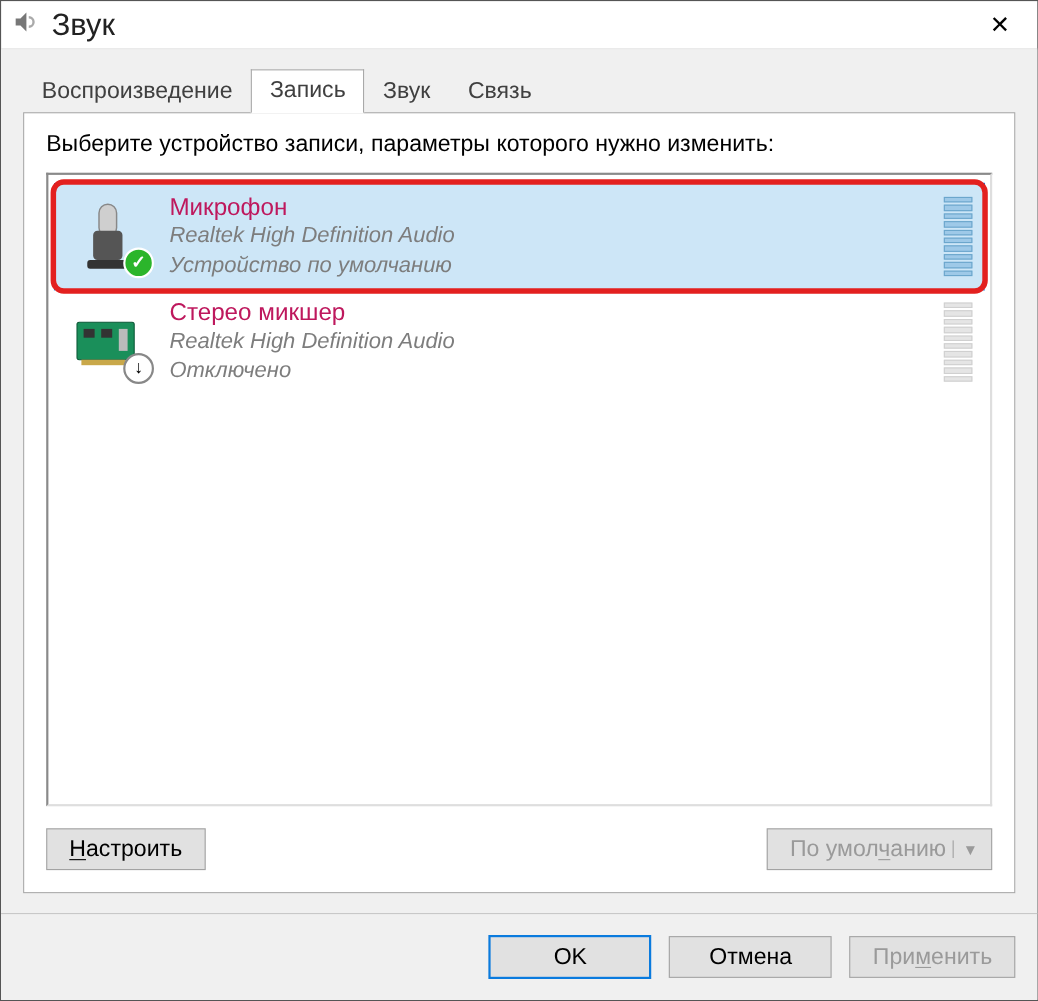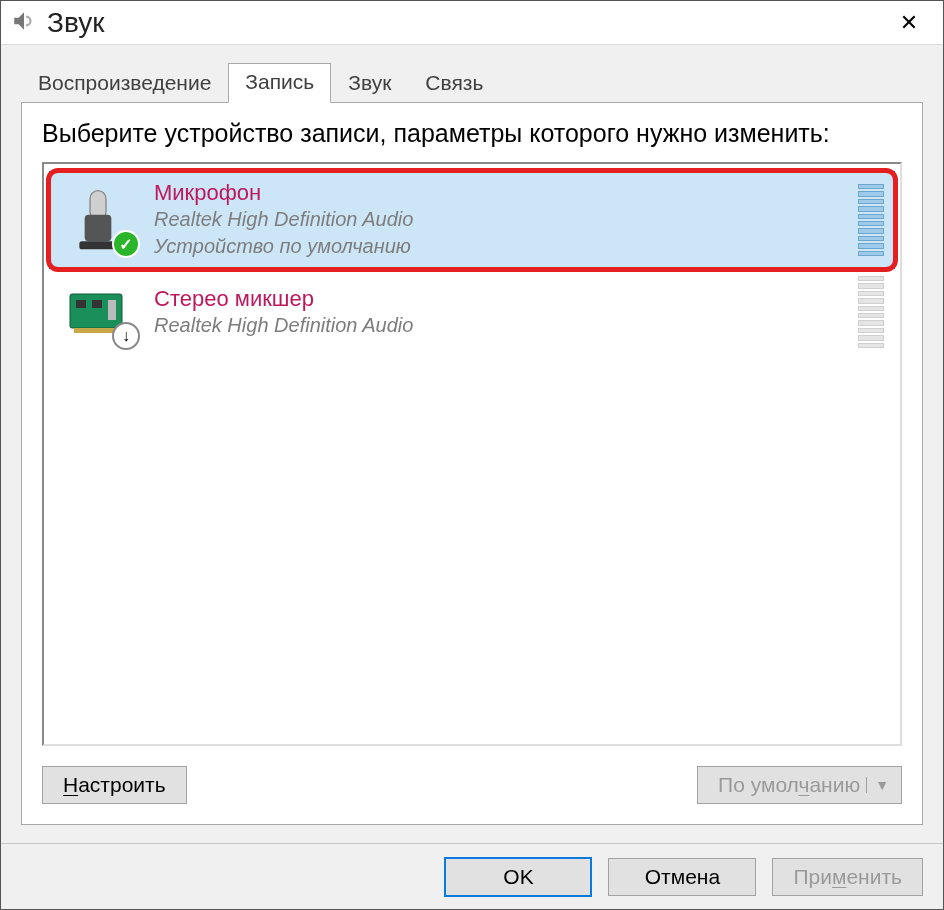--- a/index.html
+++ b/index.html
@@ -65,21 +65,21 @@
   }
   .tab-panel {
     border: 1px solid #a9a9a9;
     background: #fff;
     flex: 1;
     padding: 16px 20px 20px 20px;
     display: flex;
     flex-direction: column;
   }
   .prompt {
-    font-size: 25px;
+    font-size: 21px;
     color: #000;
     margin-bottom: 14px;
   }
   .device-list {
     border: 2px inset #dedede;
     background: #fff;
     flex: 1;
     padding: 8px 6px 6px 6px;
     overflow: hidden;
   }
@@ -140,21 +140,21 @@
   }
   .btn.highlight {
     position: relative;
   }
   .btn.highlight::after {
     content:"";
     position:absolute; inset:-6px;
     border:5px solid #e3201f; border-radius:10px; pointer-events:none;
   }
   .bottom-bar {
-    height: 66px;
+    height: 79px;
     background:#f0f0f0;
     border-top:1px solid #c8c8c8;
     display:flex;
     justify-content:flex-end;
     align-items:center;
     gap:16px;
     padding: 0 20px;
   }
   .bottom-bar .btn { min-width: 148px; background:#e1e1e1;}
   .bottom-bar .btn.primary { border:2px solid #0a7bde; }
@@ -231,20 +231,21 @@
                 <rect x="10" y="12" width="10" height="8" fill="#333"></rect>
                 <rect x="26" y="12" width="10" height="8" fill="#333"></rect>
                 <rect x="42" y="12" width="8" height="20" fill="#bbb"></rect>
                 <rect x="8" y="40" width="40" height="5" fill="#c9a84a"></rect>
               </svg>
               <div class="status-badge status-off">↓</div>
             </div>
             <div class="dev-text">
               <div class="dev-name">Стерео микшер</div>
               <div class="dev-sub">Realtek High Definition Audio</div>
+              <div class="dev-sub">Отключено</div>
             </div>
             <div class="levelbar off">
               <div class="seg"></div>
               <div class="seg"></div>
               <div class="seg"></div>
               <div class="seg"></div>
               <div class="seg"></div>
               <div class="seg"></div>
               <div class="seg"></div>
               <div class="seg"></div>

